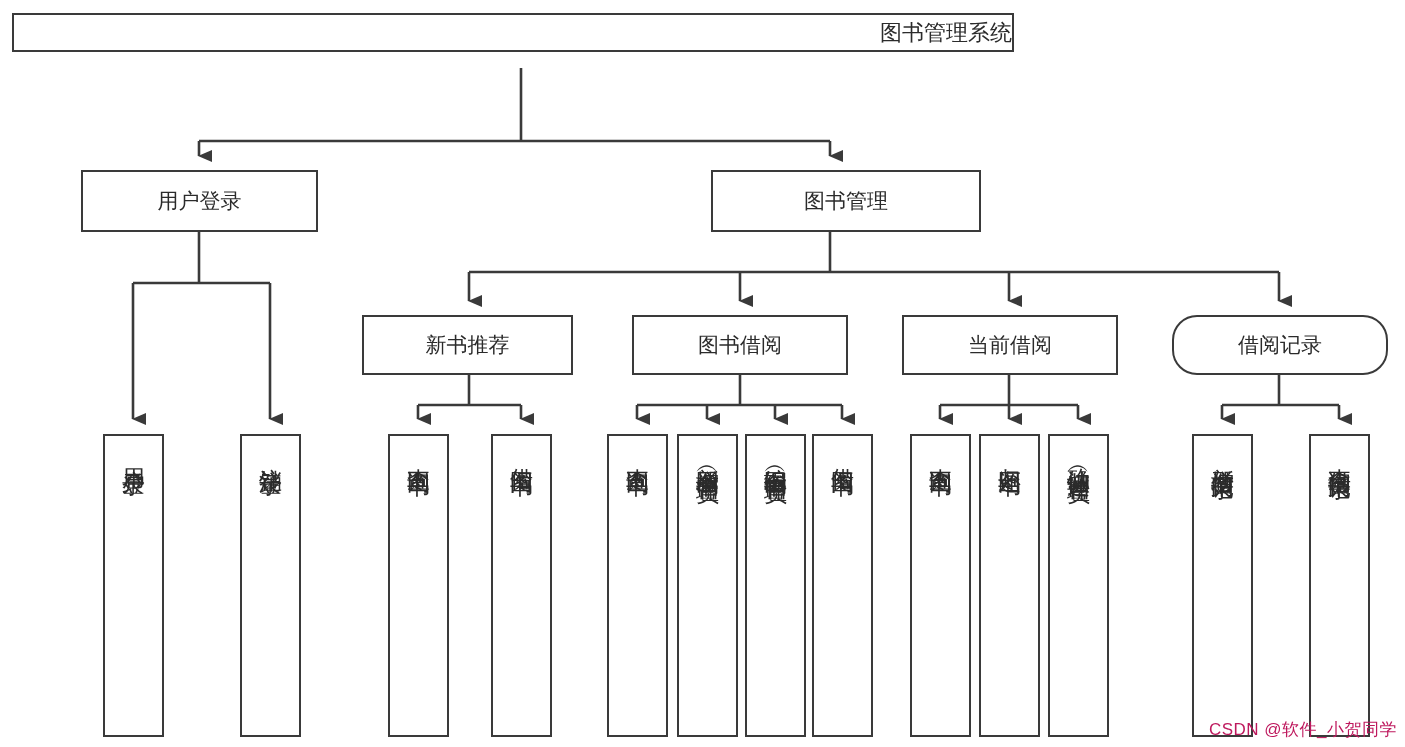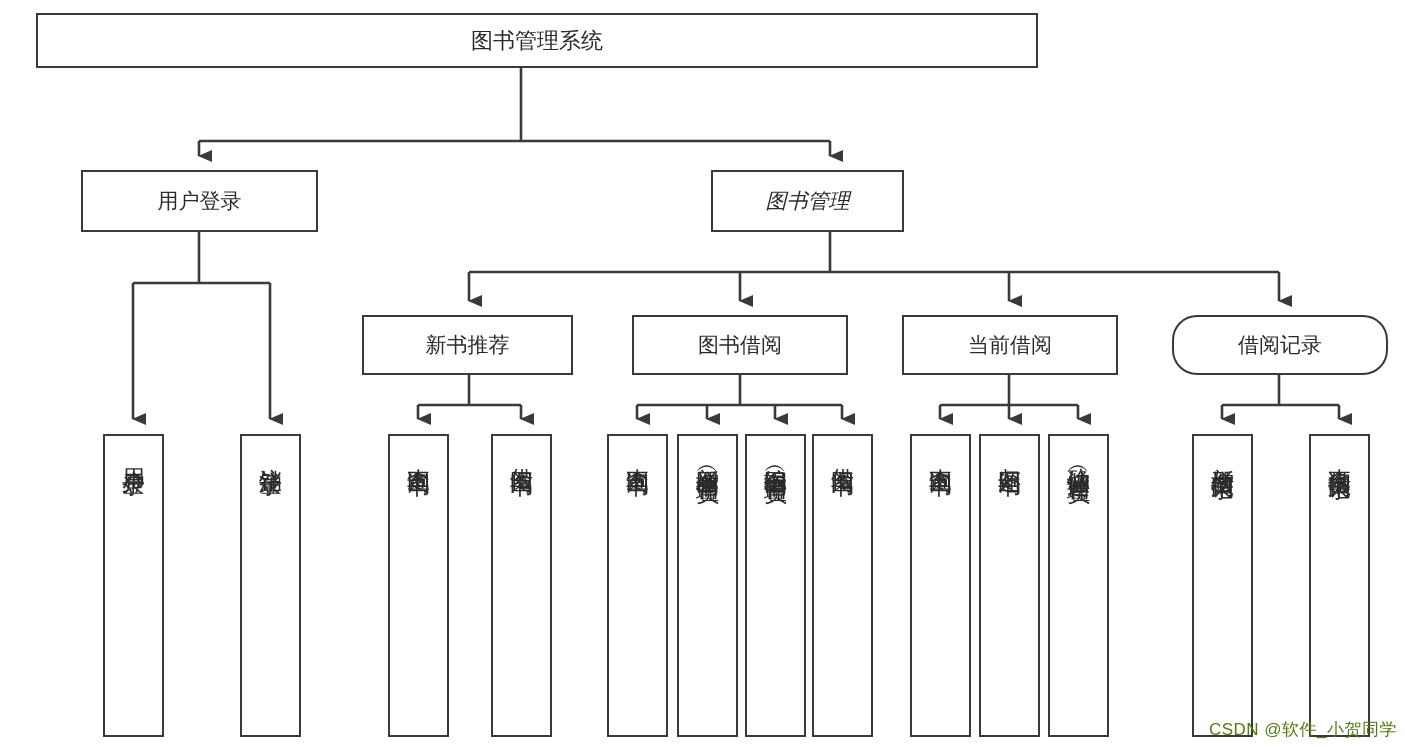--- a/index.html
+++ b/index.html
@@ -57,21 +57,21 @@
     text-orientation: upright;
     font-size: 23px;
     letter-spacing: 2px;
     line-height: 1;
   }
   .watermark {
     position: absolute;
     right: 8px;
     bottom: 6px;
     font-size: 17px;
-    color: #4d7c0f;
+    color: #be185d;
     letter-spacing: 0.5px;
     white-space: nowrap;
   }
 </style>
 </head>
 <body>
 
 <div id="canvas">
 
   <svg id="wires" viewBox="0 0 1405 747" xmlns="http://www.w3.org/2000/svg">
@@ -122,29 +122,29 @@
       <path d="M 1009 405 L 1009 419" marker-end="url(#arrow)"></path>
       <path d="M 1078 405 L 1078 419" marker-end="url(#arrow)"></path>
 
       <path d="M 1279 375 L 1279 405"></path>
       <path d="M 1222 405 L 1339 405"></path>
       <path d="M 1222 405 L 1222 419" marker-end="url(#arrow)"></path>
       <path d="M 1339 405 L 1339 419" marker-end="url(#arrow)"></path>
     </g>
   </svg>
 
-  <div class="node root horiz" style="left:36px; top:13px; width:1002px; height:55px;">
+  <div class="node root horiz" style="left:12px; top:13px; width:1002px; height:39px;justify-content:flex-end;">
     <span class="label">图书管理系统</span>
   </div>
 
   <div class="node horiz" style="left:81px; top:170px; width:237px; height:62px;">
     <span class="label">用户登录</span>
   </div>
 
-  <div class="node horiz" style="left:711px; top:170px; width:193px; height:62px;font-style:italic;">
+  <div class="node horiz" style="left:711px; top:170px; width:270px; height:62px;">
     <span class="label">图书管理</span>
   </div>
 
   <div class="node horiz" style="left:362px; top:315px; width:211px; height:60px;">
     <span class="label">新书推荐</span>
   </div>
 
   <div class="node horiz" style="left:632px; top:315px; width:216px; height:60px;">
     <span class="label">图书借阅</span>
   </div>

